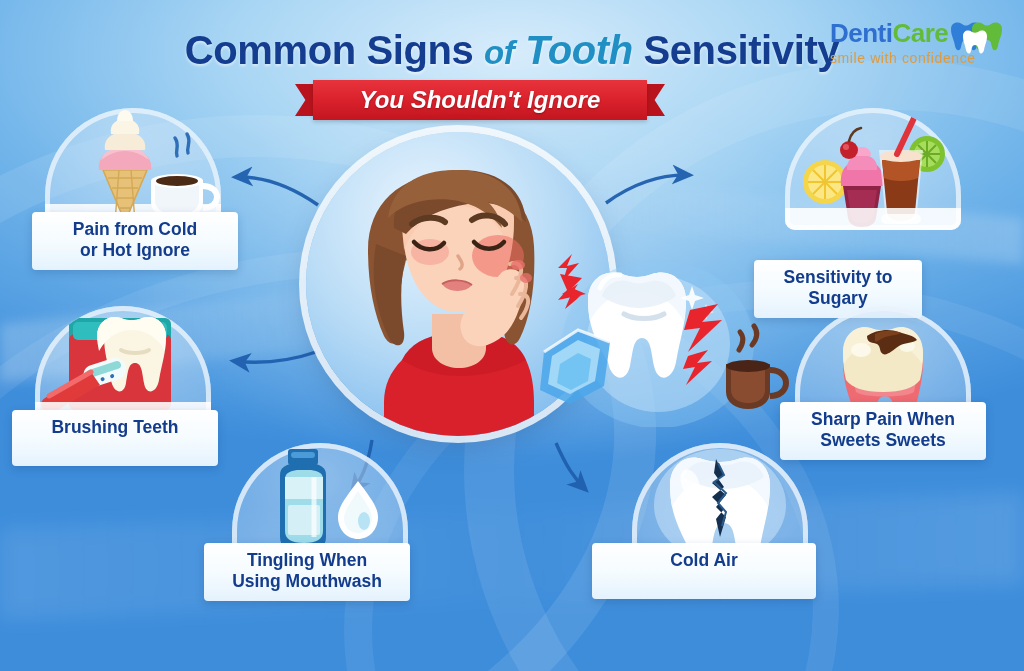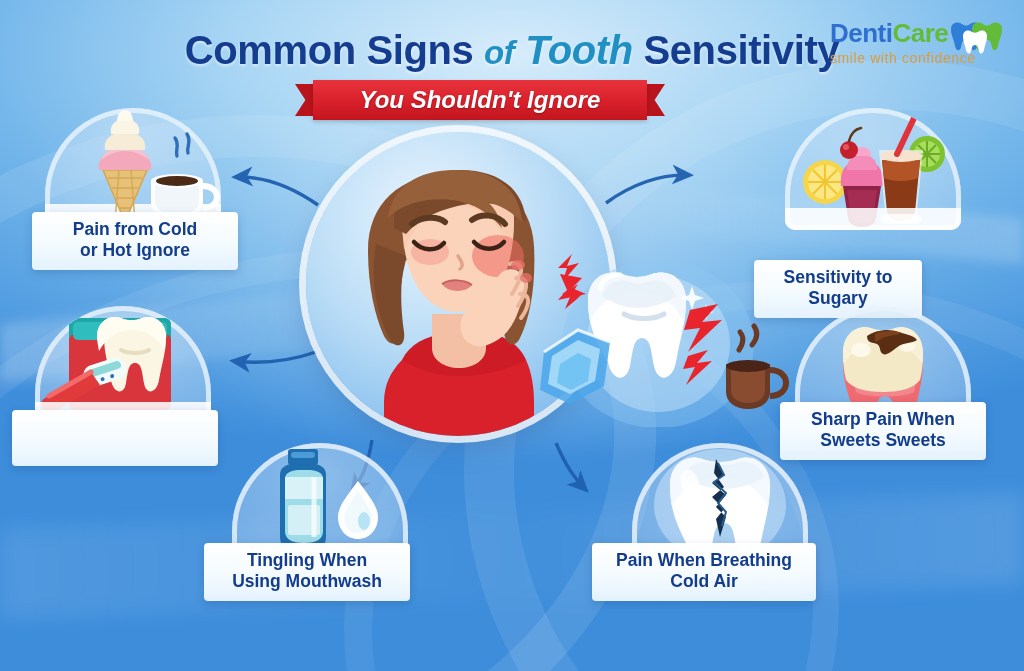--- a/index.html
+++ b/index.html
@@ -322,20 +322,21 @@
           <circle cx="76" cy="69" r="2" fill="#2f6fb8"></circle>
         </g>
 
         <path d="M56 66L10 92c-5 3-5 9-1 12 4 4 9 3 12 1l44-26z" fill="#e03a3a"></path>
         <path d="M56 66L14 90" stroke="#f26a6a" stroke-width="5" fill="none" stroke-linecap="round"></path>
 
         <rect x="0" y="96" width="176" height="26" fill="#ffffff" opacity=".88"></rect>
       </svg>
     </div>
     <div class="card">
+      <div>Brushing Teeth</div>
     </div>
   </div>
 
   <div class="node" id="n3">
     <div class="bubble">
       <svg width="176" height="122" viewBox="0 0 176 122">
         <rect x="0" y="0" width="176" height="122" fill="#bcdcf6" opacity=".35"></rect>
 
         <circle cx="40" cy="74" r="22" fill="#f5d54a"></circle>
         <circle cx="40" cy="74" r="17" fill="#fbe784"></circle>
@@ -428,18 +429,17 @@
         <path d="M38 42c0-20 16-32 32-26 11 4 25 4 36 0 16-6 32 6 32 26 0 8-1 15-2 22-10-20-28-30-48-30s-38 10-48 30c-1-7-2-14-2-22z" fill="#f3f9fe"></path>
         <path d="M52 34c4-12 16-18 28-14 8 3 16 3 24 0 12-4 24 2 28 14-12 8-28 12-40 12s-28-4-40-12z" fill="#e7f1fa" opacity=".85"></path>
 
         <path d="M84 16l8 16-12 8 14 12-10 12 10 10-6 20-4-18 8-10-12-12 12-10-10-14z" fill="#15304f"></path>
         <path d="M86 20l6 12-10 7 12 11-8 10 8 9-4 14" stroke="#2a5a8a" stroke-width="2" fill="none"></path>
         <ellipse cx="58" cy="40" rx="9" ry="14" fill="#ffffff" opacity=".75" transform="rotate(-20 58 40)"></ellipse>
         <rect x="0" y="106" width="176" height="16" fill="#2f7fd0" opacity=".35"></rect>
       </svg>
     </div>
     <div class="card">
-      <div>Pain When Breathing</div>
       <div>Cold Air</div>
     </div>
   </div>
 
 </div>
 
 </body></html>

